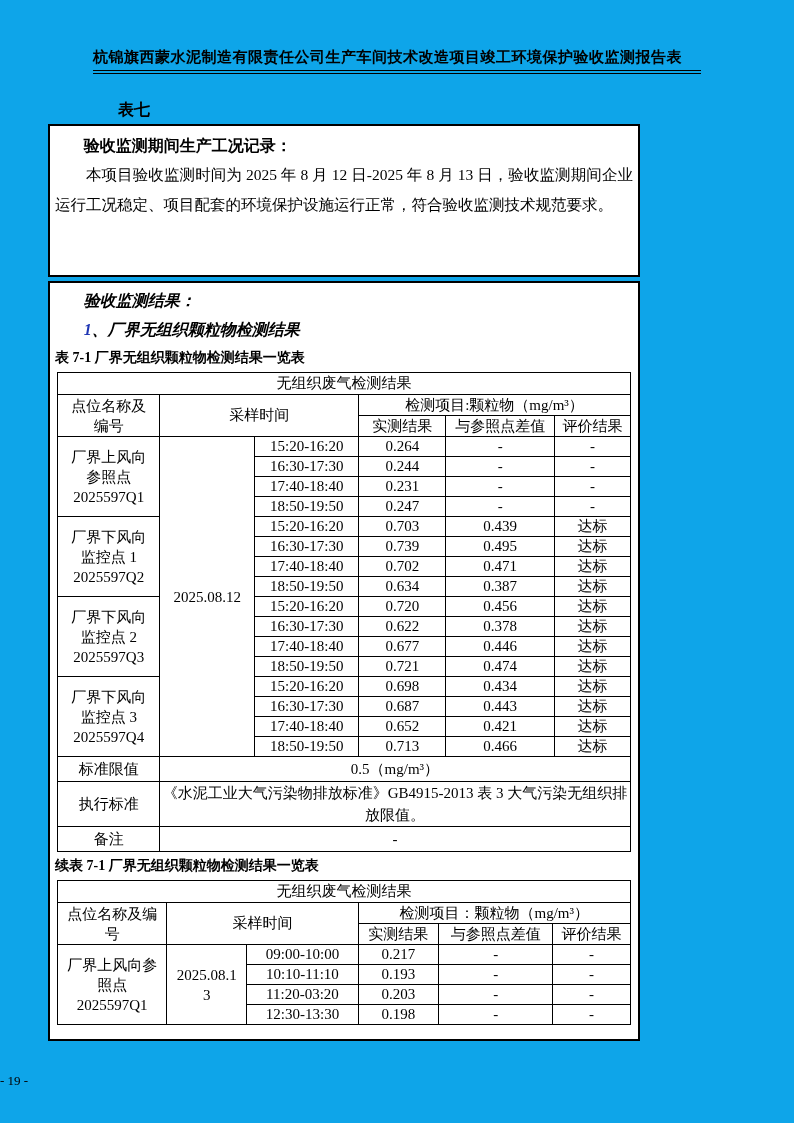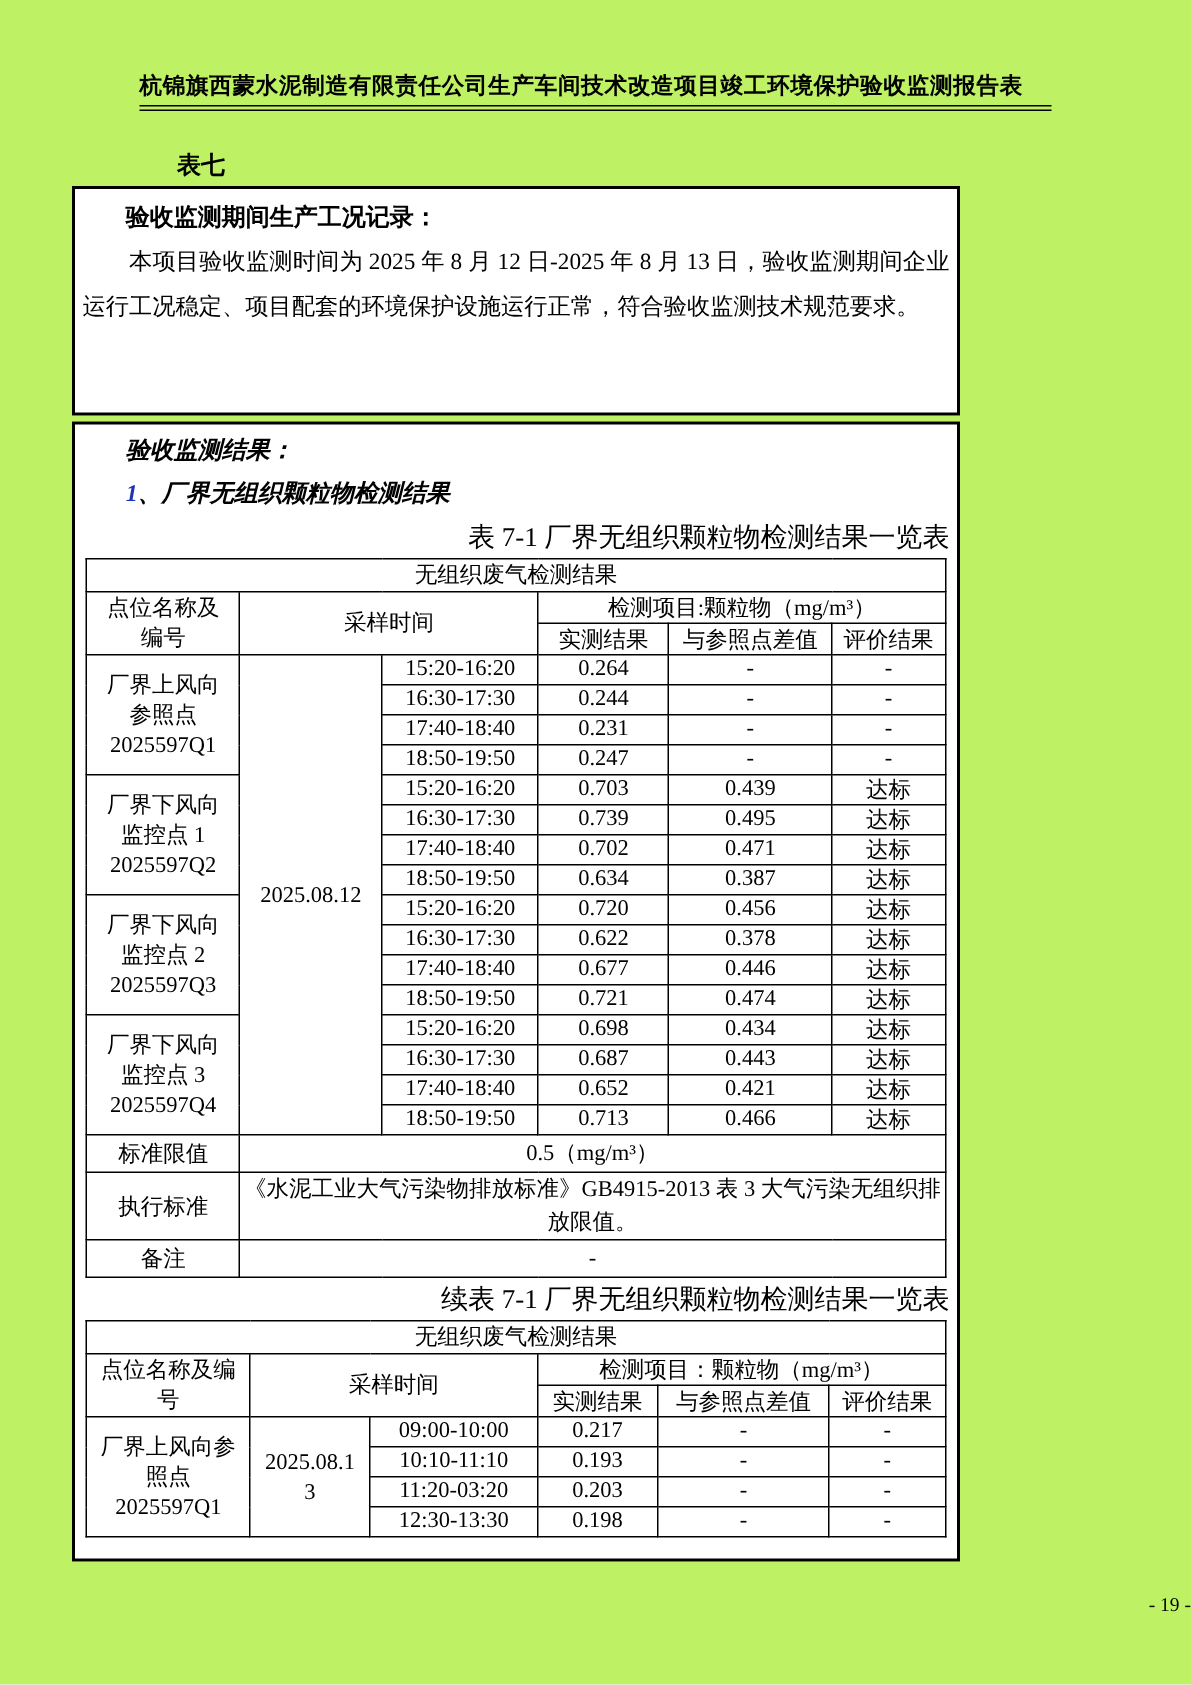--- a/index.html
+++ b/index.html
@@ -1,49 +1,49 @@
 <!DOCTYPE html>
 <html><head>
 <meta charset="utf-8">
 <style>
   html,body{margin:0;padding:0;background:#e8e8e8;}
   .page{
-    width:794px;height:1123px;background:#bef264;margin:0 auto;position:relative;
+    width:794px;height:1123px;background:#0ea5e9;margin:0 auto;position:relative;
     font-family:"Liberation Serif","DejaVu Serif",serif;color:#000;box-sizing:border-box;
     padding-top:48px;overflow:hidden;
   }
   
   .doc-header{width:608px;margin:0 auto;border-bottom:4px double #000;padding-bottom:3px;}
   .doc-header-text{font-size:15px;font-weight:bold;letter-spacing:.5px;white-space:nowrap;}
   
   .table-label{margin:26px 0 3px 118px;font-size:16px;font-weight:bold;}
   
   .box{margin-left:48px;width:592px;border:2px solid #000;box-sizing:border-box;background:#fff;}
   .box1{min-height:153px;padding:5px 5px 0 5px;}
   .box2{margin-top:4px;min-height:760px;padding:3px 5px 0 5px;}
   .box p{margin:0;}
   .para-head{font-size:16px;font-weight:bold;line-height:29px;text-indent:1.8em;}
   .para{font-size:15.5px;line-height:30px;text-align:justify;text-indent:2em;}
   .sub-head{font-size:16px;font-weight:bold;line-height:29px;text-indent:1.8em;font-style:italic;}
-  .tbl-title{font-size:18px;font-weight:normal;text-align:right;line-height:28px;}
+  .tbl-title{font-size:14px;font-weight:bold;text-align:left;line-height:28px;}
   
   table.mon{border-collapse:collapse;table-layout:fixed;width:99.2%;margin:0 auto;font-size:15px;}
   table.mon th,table.mon td{
     border:1px solid #000;text-align:center;vertical-align:middle;
     padding:0 2px;font-weight:normal;overflow:hidden;
   }
   tr.hdr1{height:22px;}
   tr.hdr2{height:21px;}
   tr.hdr3{height:21px;}
   tr.data-row{height:20px;}
   td.pre,th.pre{white-space:pre-line;line-height:20px;}
   td.footer-label-cell{height:24px;}
   td.footer-value-cell{line-height:22px;padding:1px 6px;}
   tr.footer-row.tall td{height:44px;}
-  .page-number{text-align:right;font-size:13px;margin-top:21px;}
+  .page-number{text-align:left;font-size:13px;margin-top:32px;}
 </style>
 </head>
 <body>
 
 <div class="page">
 
   <div class="doc-header">
     <div class="doc-header-text">杭锦旗西蒙水泥制造有限责任公司生产车间技术改造项目竣工环境保护验收监测报告表</div>
   </div>
 

